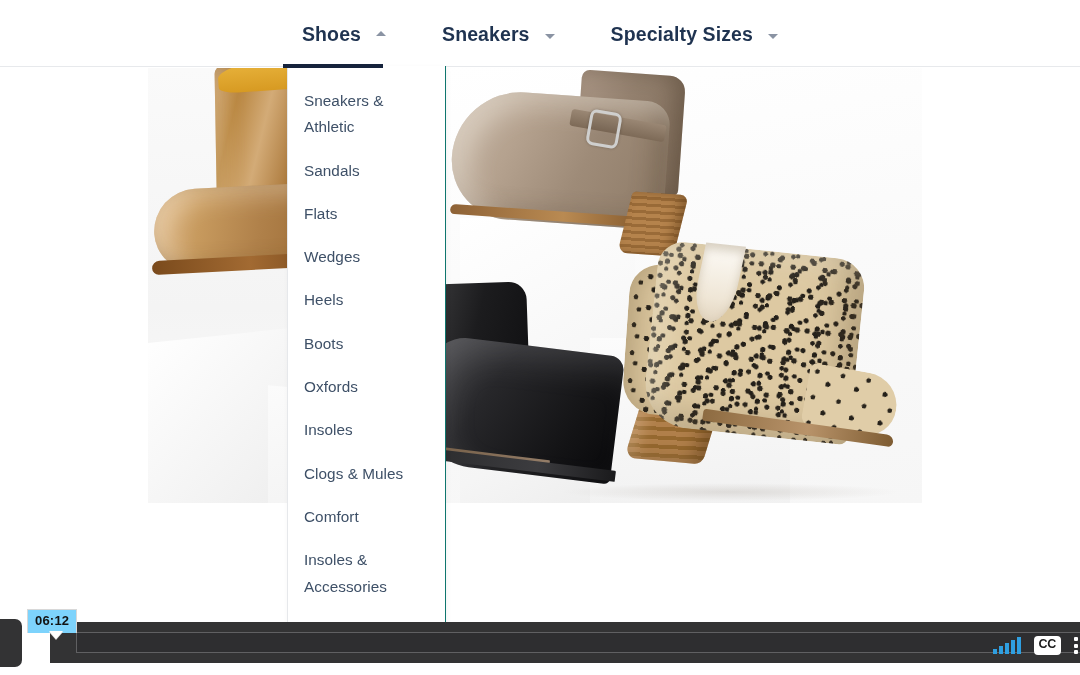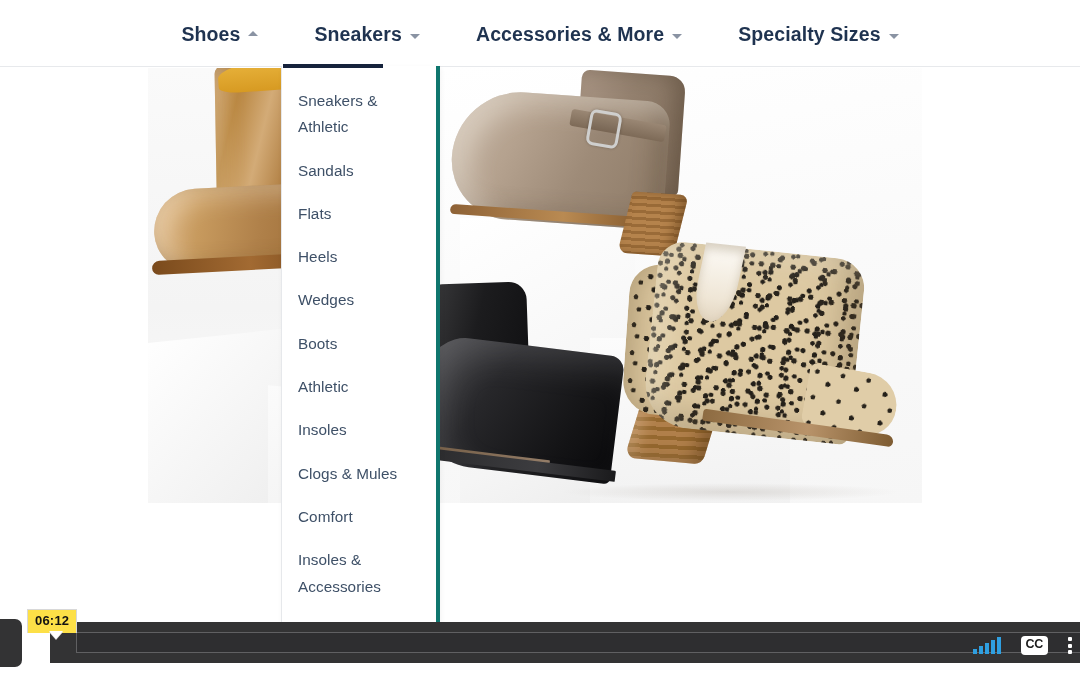--- a/index.html
+++ b/index.html
@@ -34,21 +34,21 @@
     background: #ffffff;
     display: flex;
     align-items: center;
     justify-content: center;
     gap: 0px;
   }
   .nav-item {
     position: relative;
     display: flex;
     align-items: baseline;
-    gap: 8px;
+    gap: 15px;
     padding: 0 28px;
     height: 68px;
     box-sizing: border-box;
     align-items: center;
     cursor: pointer;
   }
   .nav-label {
     font-size: 19.5px;
     font-weight: bold;
     color: #1f3350;
@@ -372,27 +372,27 @@
       #b07f4a 0px, #b07f4a 5px, #95682f 5px, #95682f 9px);
     border-radius: 5px 10px 8px 12px;
     transform: rotate(5deg) skewX(-12deg);
     box-shadow: inset -10px 0 18px rgba(70,42,12,.45),
                 inset 8px 0 14px rgba(255,230,195,.30);
   }
 
   
   .dropdown {
     position: absolute;
-    left: 281px;
+    left: 287px;
     top: 66px;
     width: 159px;
     height: 566px;
     background: #ffffff;
     border-left: 1px solid #e6e8eb;
-    border-right: 4px solid #0f766e;
+    border-right: 1px solid #0f766e;
     box-shadow: 1px 2px 5px rgba(0,0,0,0.05);
     z-index: 30;
     overflow: hidden;
     box-sizing: border-box;
   }
   .dd-list {
     list-style: none;
     margin: 0;
     padding: 22px 0 0 0;
   }
@@ -446,21 +446,21 @@
   }
 
   
   .time-tip {
     position: absolute;
     left: 27px;
     top: 609px;
     z-index: 70;
   }
   .time-tip-box {
-    background: #fde047;
+    background: #7dd3fc;
     color: #121212;
     font-size: 13px;
     font-weight: bold;
     padding: 3px 7px 4px 7px;
     border: 1px solid #d8d8d8;
     border-bottom: none;
     line-height: 1.25;
     letter-spacing: 0.2px;
   }
   .time-tip-arrow {
@@ -484,22 +484,22 @@
   }
 
   
   .ctrl-right {
     position: absolute;
     right: 0px;
     top: 622px;
     height: 47px;
     display: flex;
     align-items: center;
-    gap: 20px;
-    padding-right: 8px;
+    gap: 13px;
+    padding-right: 2px;
     z-index: 62;
   }
   .sig-icon {
     display: flex;
     align-items: flex-end;
     gap: 2.5px;
     height: 17px;
     cursor: pointer;
   }
   .sig-icon i {
@@ -548,24 +548,20 @@
   <nav class="topnav">
     <div class="nav-item">
       <span class="nav-label">Shoes</span>
       <span class="caret up"></span>
     </div>
     <div class="nav-item">
       <span class="nav-label">Sneakers</span>
       <span class="caret"></span>
     </div>
     <div class="nav-item">
-      <span class="nav-label">Accessories &amp; More</span>
-      <span class="caret"></span>
-    </div>
-    <div class="nav-item">
       <span class="nav-label">Specialty Sizes</span>
       <span class="caret"></span>
     </div>
   </nav>
   <div class="nav-hairline"></div>
   <div class="nav-underline"></div>
 
   <div class="hero">
 
     <div class="hero-left">
@@ -617,30 +613,30 @@
       <li class="dd-item">
         <span class="dd-link">Sneakers &amp; Athletic</span>
       </li>
       <li class="dd-item">
         <span class="dd-link">Sandals</span>
       </li>
       <li class="dd-item">
         <span class="dd-link">Flats</span>
       </li>
       <li class="dd-item">
+        <span class="dd-link">Wedges</span>
+      </li>
+      <li class="dd-item">
         <span class="dd-link">Heels</span>
       </li>
       <li class="dd-item">
-        <span class="dd-link">Wedges</span>
-      </li>
-      <li class="dd-item">
         <span class="dd-link">Boots</span>
       </li>
       <li class="dd-item">
-        <span class="dd-link">Athletic</span>
+        <span class="dd-link">Oxfords</span>
       </li>
       <li class="dd-item">
         <span class="dd-link">Insoles</span>
       </li>
       <li class="dd-item">
         <span class="dd-link">Clogs &amp; Mules</span>
       </li>
       <li class="dd-item">
         <span class="dd-link">Comfort</span>
       </li>

